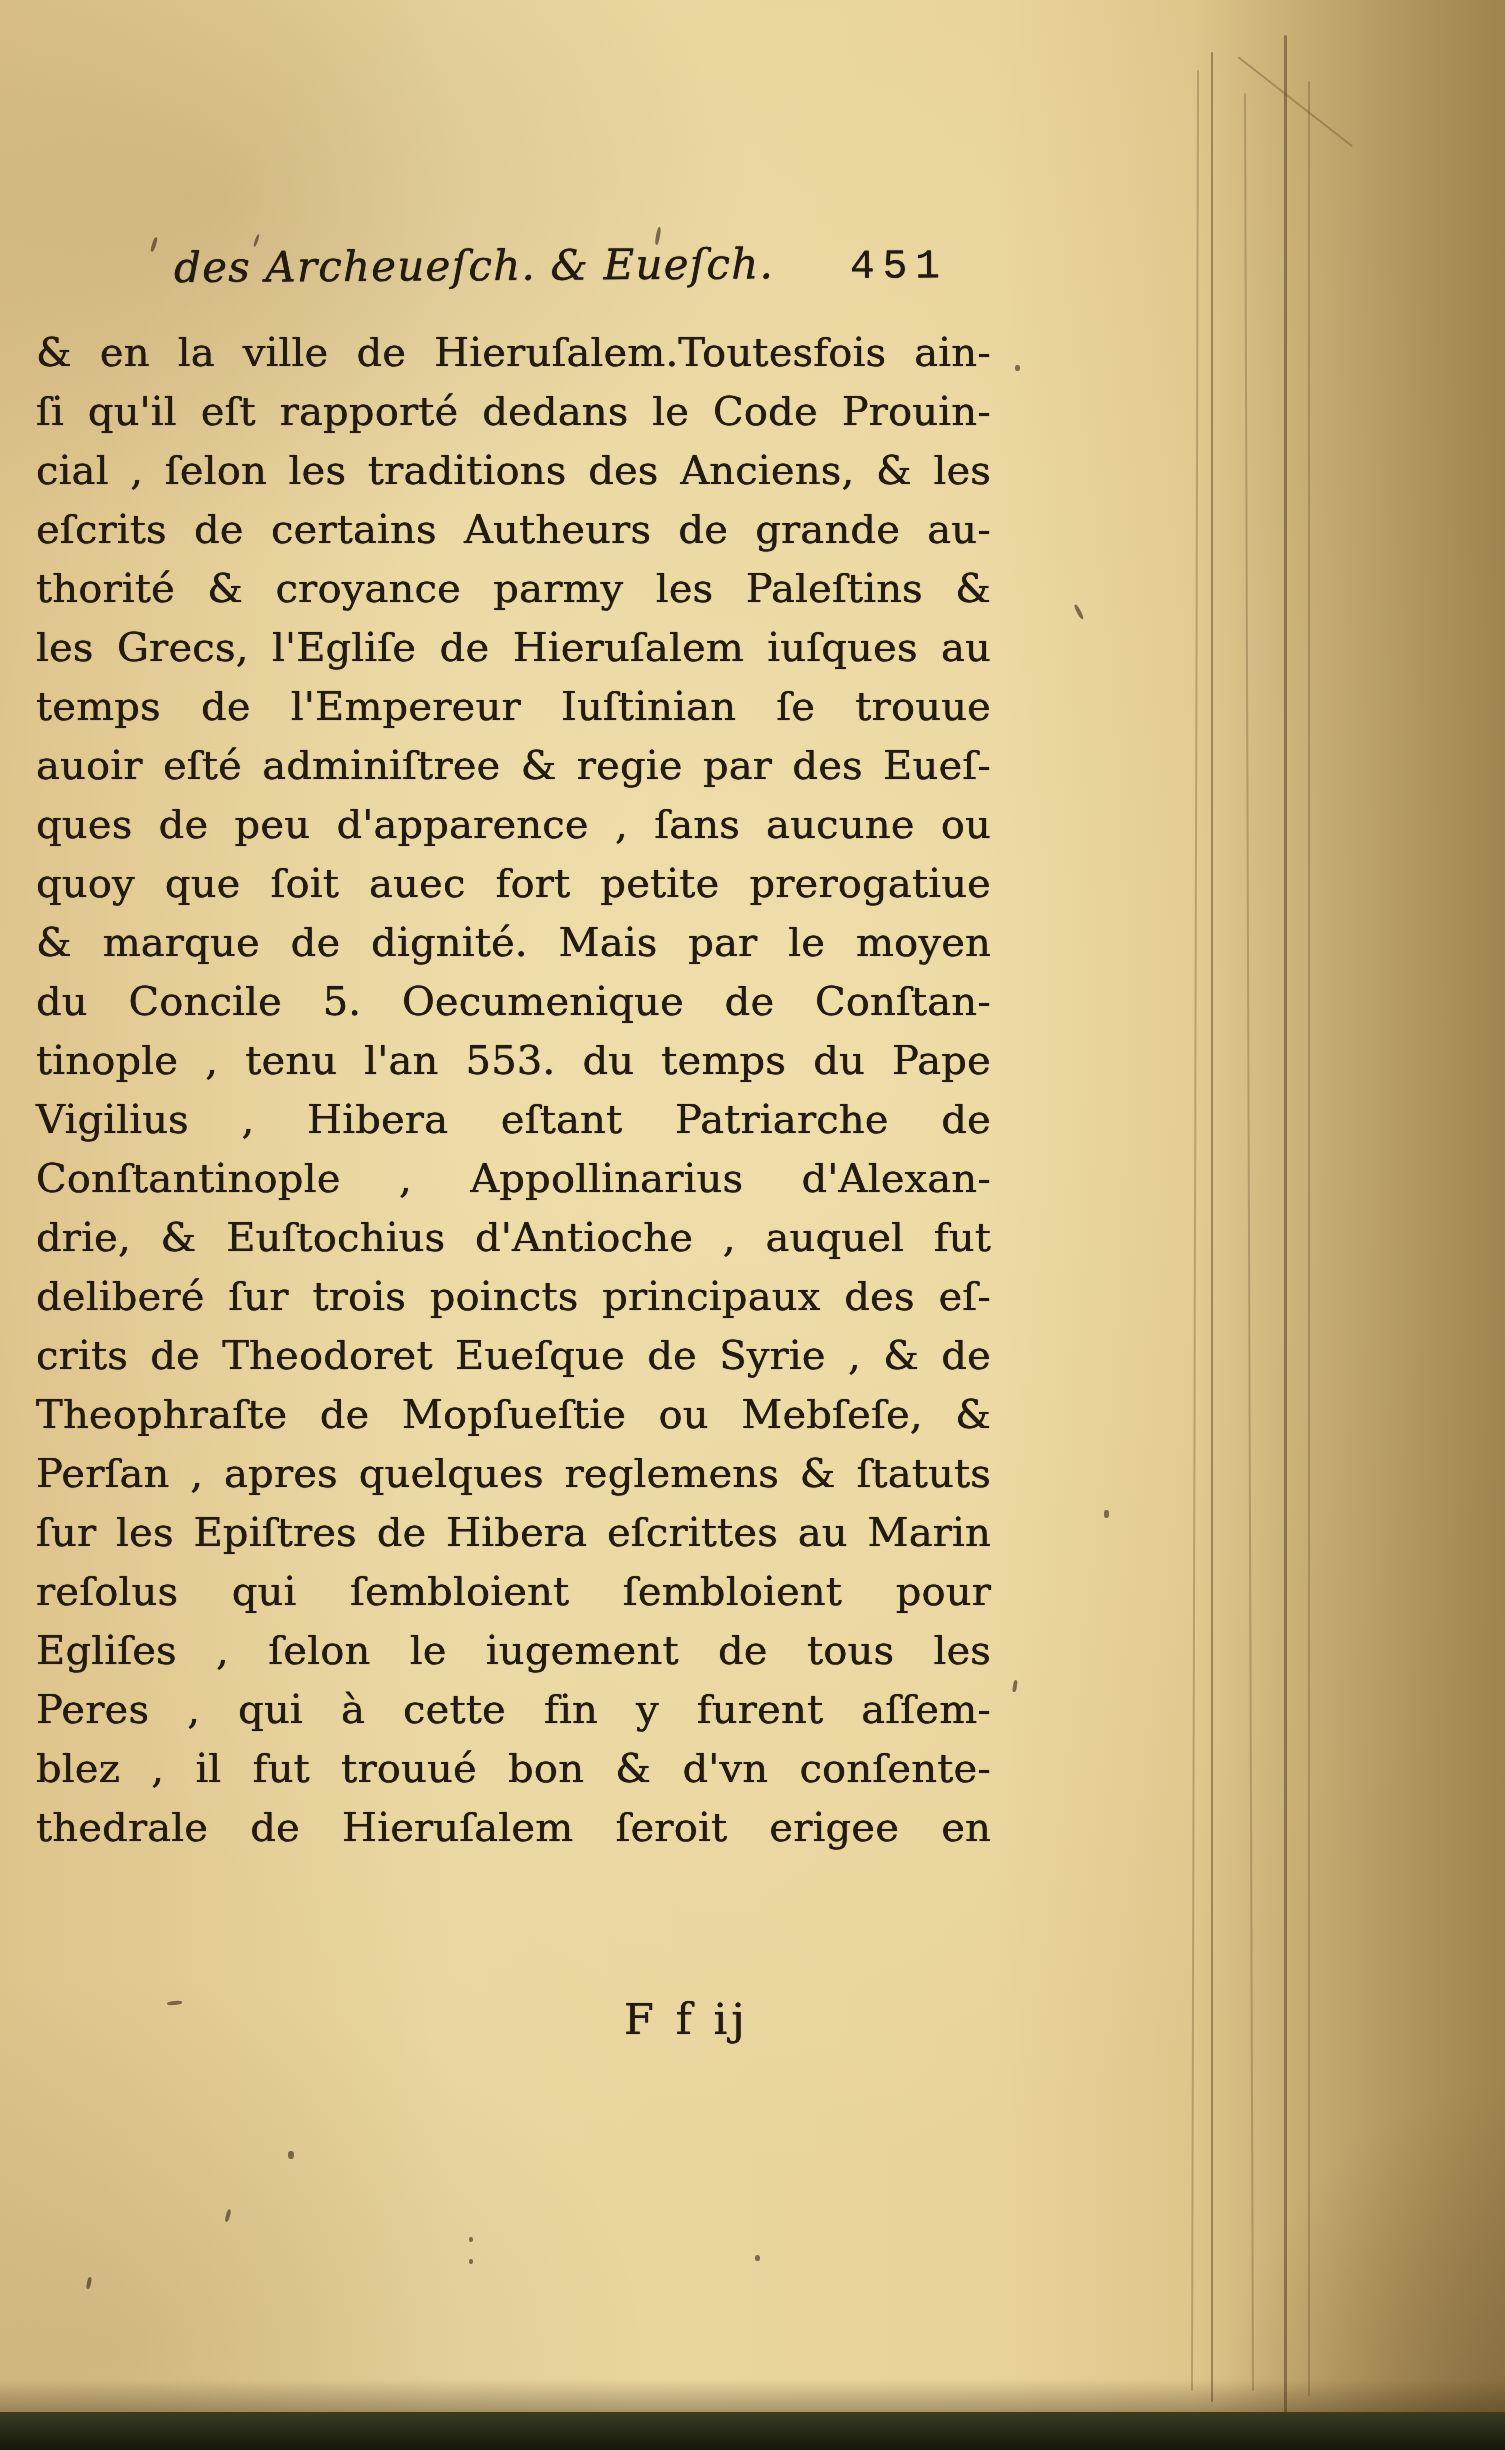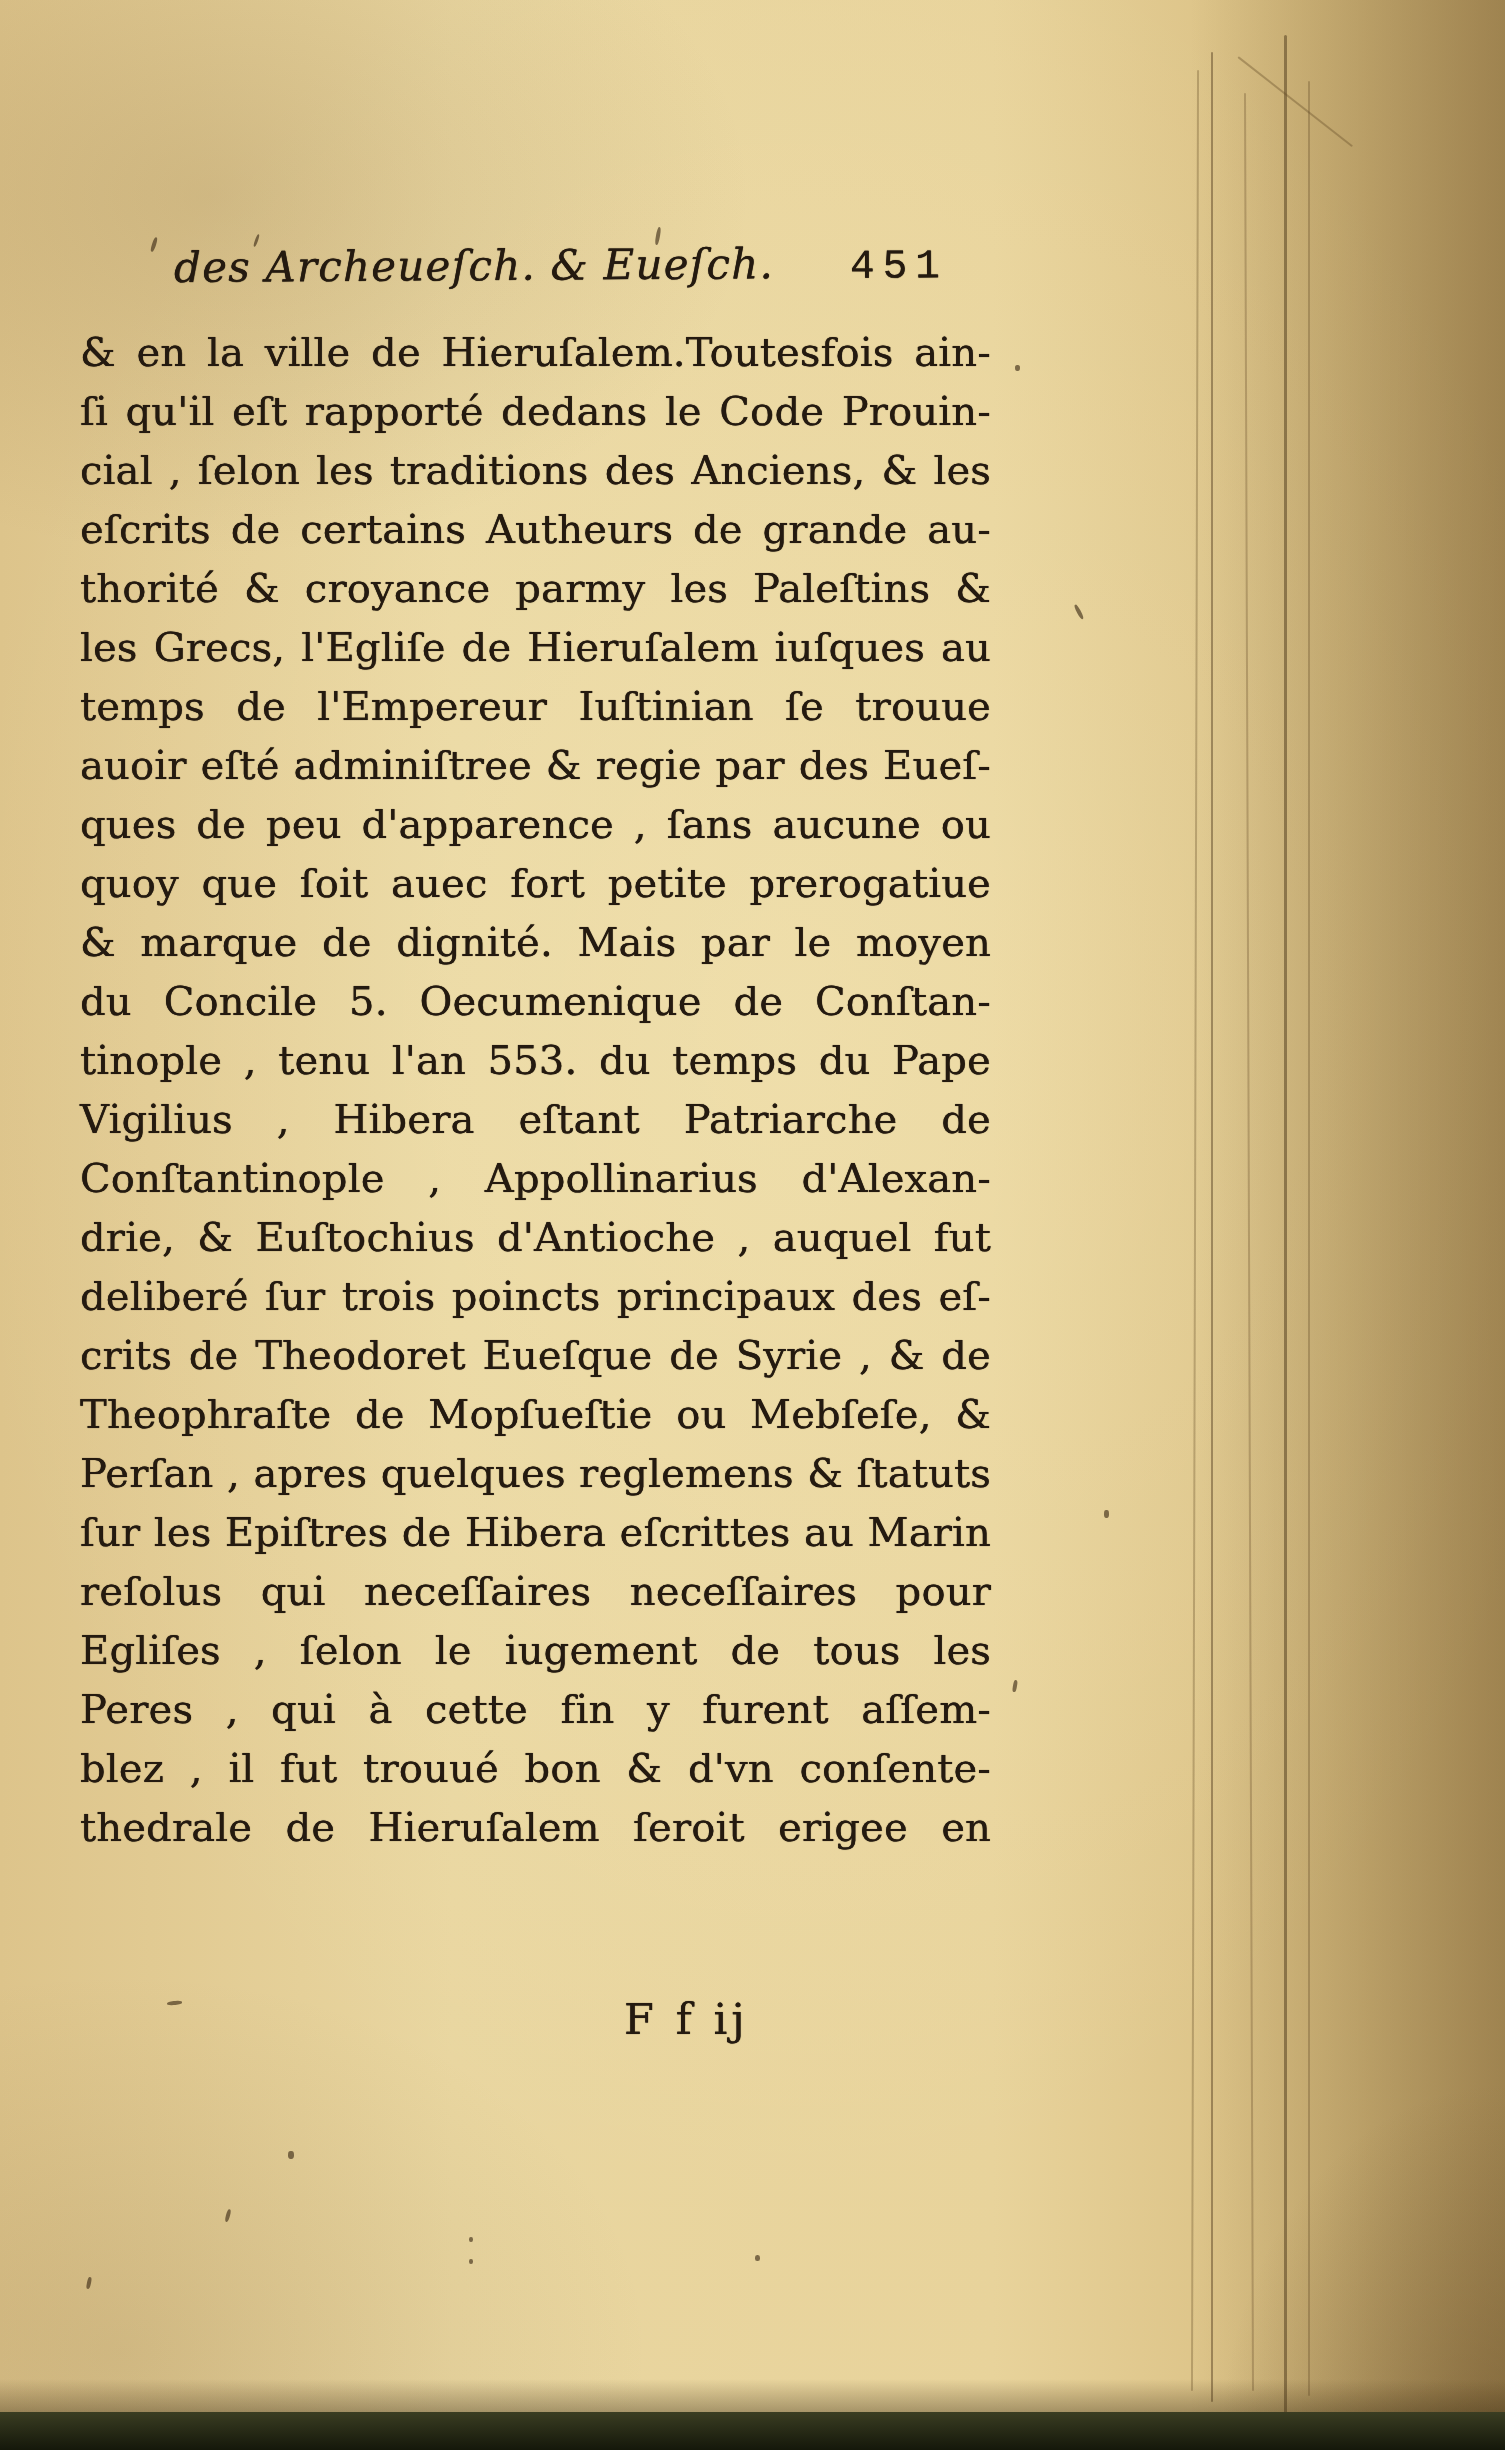--- a/index.html
+++ b/index.html
@@ -22,21 +22,21 @@
   .bottom-shadow{position:absolute;left:0;bottom:38px;width:100%;height:33px;
     background:linear-gradient(to bottom, rgba(60,45,20,0), rgba(60,45,20,0.38));}
   .bottom-band{position:absolute;left:0;bottom:0;width:100%;height:38px;
     background:linear-gradient(to bottom,#3a3d22,#14170a);}
   .txt{text-shadow:0 0 0.8px currentColor, 0.3px 0.3px 0.3px rgba(40,28,14,0.45);}
   .header{position:absolute;left:36px;top:241px;width:912px;display:flex;align-items:baseline;
     transform:rotate(-0.35deg);}
   .running-title{font-style:italic;font-size:42px;letter-spacing:1.2px;margin-left:138px;white-space:nowrap;}
   .page-number{font-size:41px;letter-spacing:8.1px;margin-left:auto;font-family:Liberation Mono, monospace;}
   .body-text{position:absolute;left:36px;top:323px;width:955px;font-size:40px;letter-spacing:0.2px;}
-  .line{height:59px;line-height:59px;text-align:justify;text-align-last:justify;white-space:normal;margin-left:44px;}
+  .line{height:59px;line-height:59px;text-align:justify;text-align-last:justify;white-space:normal;}
   .signature{position:absolute;left:624px;top:1994px;font-size:43px;letter-spacing:4.1px;}
   .speck{position:absolute;background:rgba(58,40,20,0.62);border-radius:45%;}
 </style>
 </head>
 <body>
 
 <div class="scan">
   <div class="paper"></div>
 
   <div class="fore-edge"></div>
@@ -67,21 +67,21 @@
     <div class="line">du Concile 5. Oecumenique de Conſtan-</div>
     <div class="line">tinople , tenu l'an 553. du temps du Pape</div>
     <div class="line">Vigilius , Hibera eſtant Patriarche de</div>
     <div class="line">Conſtantinople , Appollinarius d'Alexan-</div>
     <div class="line">drie, &amp; Euſtochius d'Antioche , auquel fut</div>
     <div class="line">deliberé ſur trois poincts principaux des eſ-</div>
     <div class="line">crits de Theodoret Eueſque de Syrie , &amp; de</div>
     <div class="line">Theophraſte de Mopſueſtie ou Mebſeſe, &amp;</div>
     <div class="line">Perſan , apres quelques reglemens &amp; ſtatuts</div>
     <div class="line">ſur les Epiſtres de Hibera eſcrittes au Marin</div>
-    <div class="line">reſolus qui neceſſaires neceſſaires pour</div>
+    <div class="line">reſolus qui ſembloient ſembloient pour</div>
     <div class="line">Egliſes , ſelon le iugement de tous les</div>
     <div class="line">Peres , qui à cette fin y furent aſſem-</div>
     <div class="line">blez , il fut trouué bon &amp; d'vn conſente-</div>
     <div class="line">thedrale de Hieruſalem ſeroit erigee en</div>
   </div>
 
   <div class="signature txt">F f ij</div>
 
   <div class="speck" style="left:152px;top:237px;width:3.5px;height:15px;transform:rotate(18deg);"></div>
   <div class="speck" style="left:255px;top:234px;width:2.9px;height:12.8px;transform:rotate(20deg);"></div>

